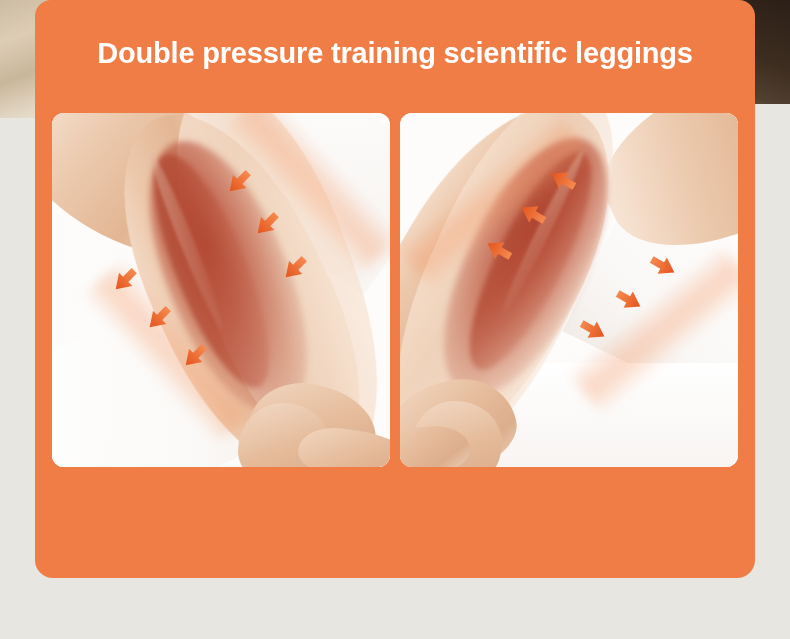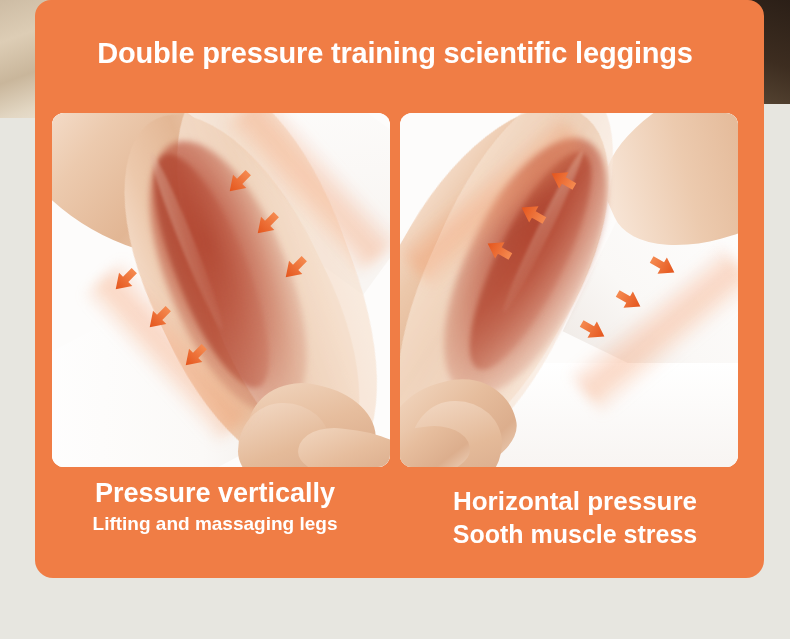--- a/index.html
+++ b/index.html
@@ -64,21 +64,20 @@
 
   
   #card {
     position: absolute;
     left: 35px;
     top: 0;
     width: 720px;
     height: 578px;
     background: #f07d45;
     border-radius: 16px 16px 18px 18px;
-    padding-left: 9px;
   }
 
   #title {
     position: absolute;
     left: 0;
     top: 34px;
     width: 720px;
     text-align: center;
     color: #ffffff;
     font-size: 29px;
@@ -389,25 +388,15 @@
             <svg viewBox="0 0 32 32" xmlns="http://www.w3.org/2000/svg">
               <path d="M12 2 h8 v13 h6 L16 30 L6 15 h6 z" fill="url(#ag2)"></path>
             </svg>
           </div>
 
         </div>
       </div>
 
     </div>
 
-    <div class="captions">
-      <div class="caption-col left">
-        <div class="cap-main">Pressure vertically</div>
-        <div class="cap-sub">Lifting and massaging legs</div>
-      </div>
-      <div class="caption-col right">
-        <div class="cap-main">Horizontal pressure</div>
-        <div class="cap-sub">Sooth muscle stress</div>
-      </div>
-    </div>
 
   </div>
 </div>
 
 </body></html>

